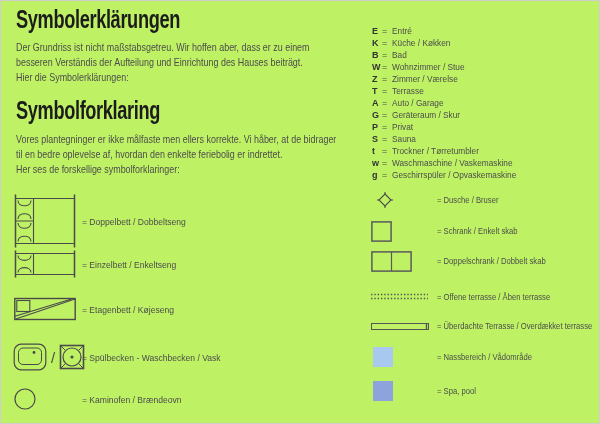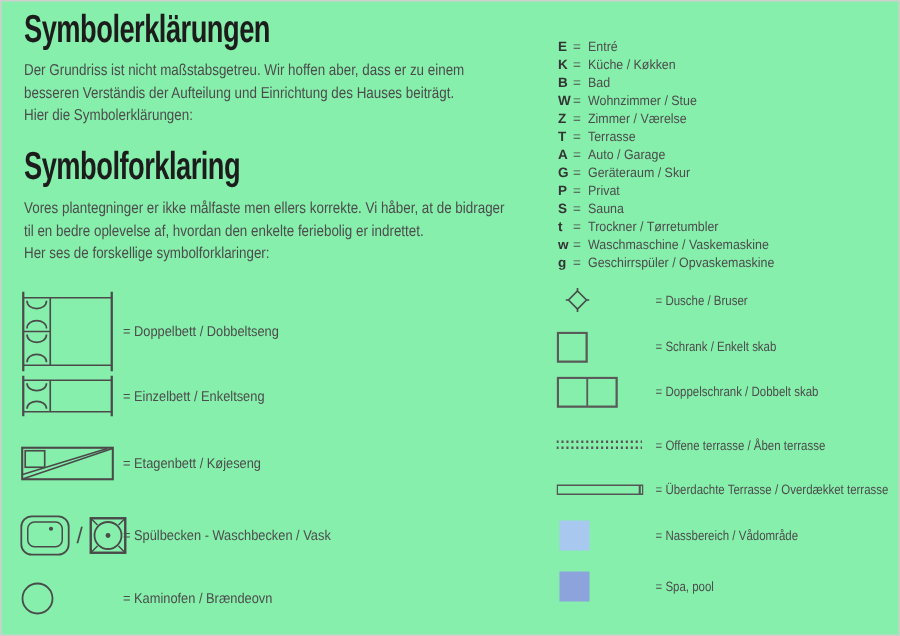--- a/index.html
+++ b/index.html
@@ -1,17 +1,17 @@
 <!DOCTYPE html>
 <html><head>
 <meta charset="utf-8">
 <style>
   html,body { margin:0; padding:0; background:#fff; }
   .page {
-    position:relative; width:600px; height:424px; background:#86efac;
+    position:relative; width:600px; height:424px; background:#bef264;
     box-shadow: inset 0 0 0 1px #cfcfcf;
     font-family:"Liberation Sans", sans-serif; overflow:hidden;
   }
   .abs { position:absolute; }
   h1.hd {
     margin:0; font-size:26px; font-weight:bold; color:#1c1c1c;
     letter-spacing:-0.5px; transform:scaleX(0.70); transform-origin:left top;
     white-space:nowrap; line-height:1.1;
   }
   .para {

